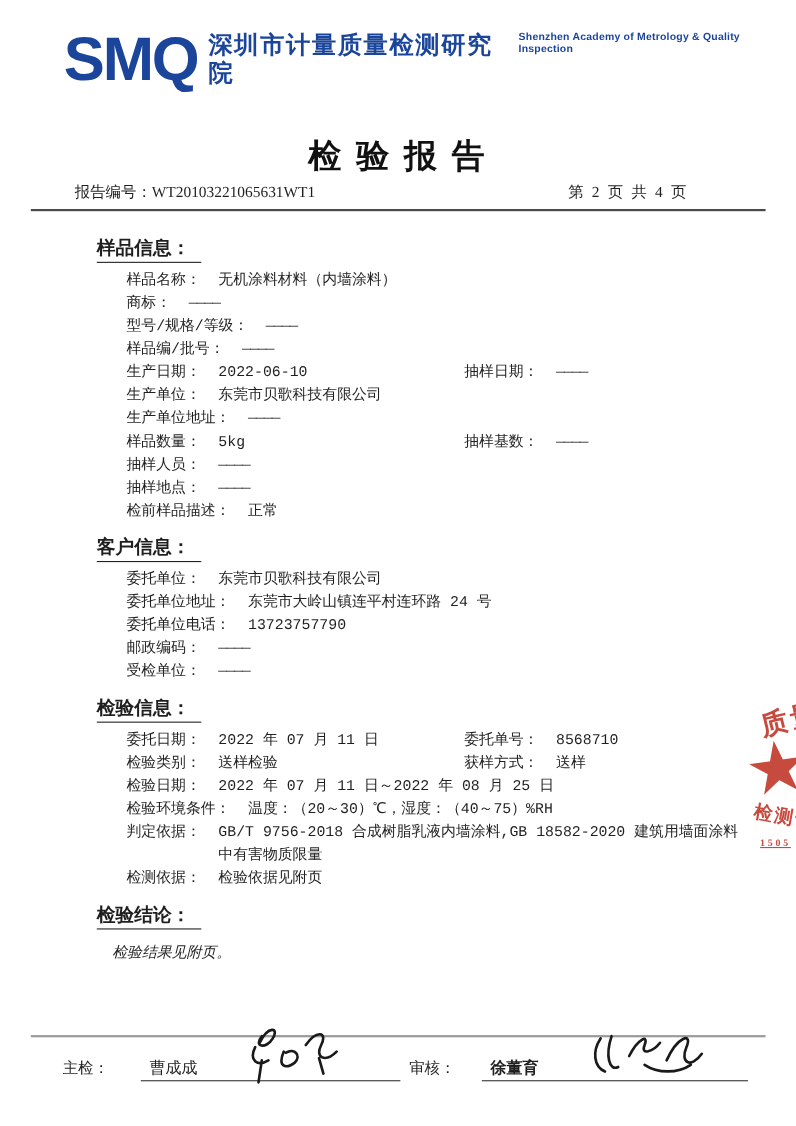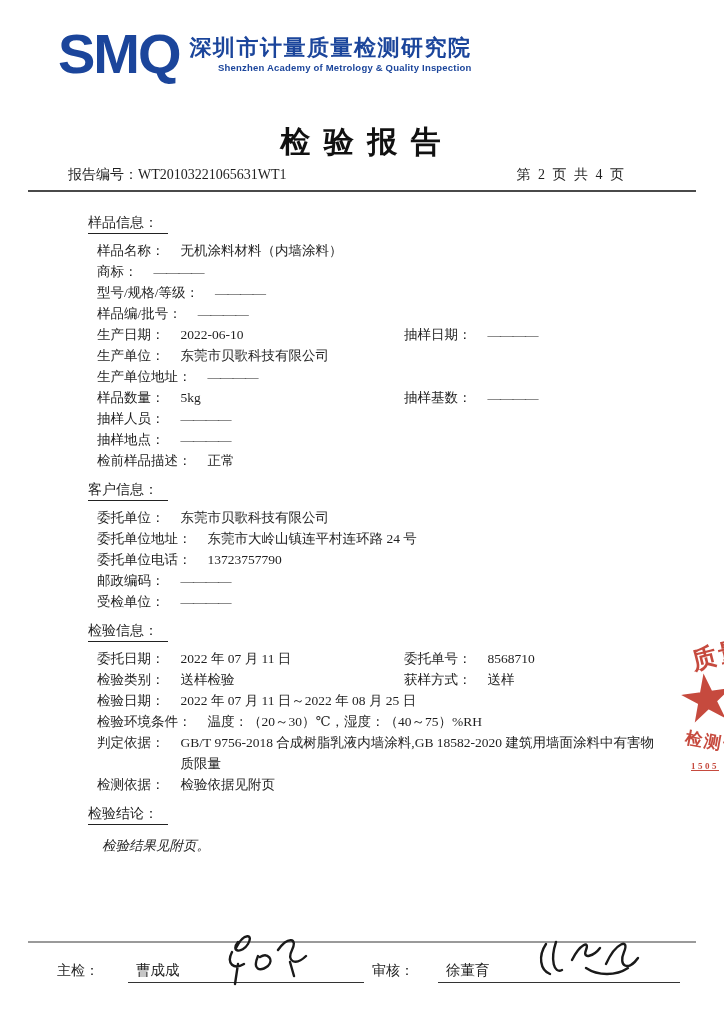--- a/index.html
+++ b/index.html
@@ -8,64 +8,64 @@
     overflow:hidden;
     font-family:"Liberation Serif","DejaVu Serif",serif;
     color:#1f1f1f;
   }
   
   .logo{position:absolute;top:26px;left:58px;display:flex;align-items:center;gap:10px;}
   .logo-abbr{
     font-family:"Liberation Sans","DejaVu Sans",sans-serif;
     font-weight:bold;font-size:56px;line-height:1;color:#1b459b;letter-spacing:-2px;
   }
-  .logo-text{display:flex;flex-direction:column;gap:1px;text-align:right;}
+  .logo-text{display:flex;flex-direction:row;gap:1px;}
   .logo-cn{
     font-family:"Liberation Sans","DejaVu Sans",sans-serif;
     font-weight:bold;font-size:22px;color:#1b459b;letter-spacing:1.5px;line-height:1.2;
   }
   .logo-en{
     font-family:"Liberation Sans","DejaVu Sans",sans-serif;
     font-weight:bold;font-size:9.5px;color:#1b459b;letter-spacing:.2px;
   }
   
   .doc-title{
     position:absolute;top:122px;left:0;width:100%;text-align:center;
     font-size:30px;font-weight:bold;letter-spacing:3px;color:#111;
   }
   .meta-row{position:absolute;top:166px;left:36px;right:36px;height:20px;font-size:14px;margin-left:32px;}
   .report-no{position:absolute;left:0;top:0;}
   .page-info{position:absolute;right:62px;top:0;letter-spacing:2px;}
   .head-divider{position:absolute;top:190px;left:28px;width:668px;border-top:2px solid #4a4a4a;}
   
   .content{position:absolute;top:204px;left:88px;width:606px;font-size:13.5px;}
   .sec-heading{
-    display:inline-block;font-size:14px;font-weight:normal;
+    display:inline-block;font-size:17px;font-weight:bold;
     border-bottom:1.5px solid #222;padding:0 10px 1px 0;margin:10px 0 6px 0;
   }
-  .rows{margin-left:9px;}
+  .rows{margin-left:27px;font-family:Liberation Mono, monospace;}
   .row{position:relative;line-height:21px;white-space:nowrap;}
   .row .val{margin-left:16px;}
   .row .dash{color:#4a4a4a;letter-spacing:-1px;}
   .col2{position:absolute;left:307px;top:0;}
   .col2 .val{margin-left:16px;}
   .row.wrap{white-space:normal;}
   .row.wrap .val{display:inline-block;width:486px;vertical-align:top;}
   .conclusion-body{margin-left:14px;line-height:22px;margin-top:4px;font-style:italic;}
   
   .foot-divider{position:absolute;top:941px;left:28px;width:668px;border-top:2px solid #9a9a9a;}
   .sig-label{position:absolute;font-size:14px;}
   .sig-label.l1{left:57px;top:962px;}
   .sig-label.l2{left:372px;top:962px;}
   .sig-line{
     position:absolute;height:46px;border-bottom:1.5px solid #333;
     display:flex;align-items:flex-end;
   }
   .sig-line.s1{left:128px;top:936px;width:236px;}
-  .sig-line.s2{left:438px;top:936px;width:242px;}
+  .sig-line.s2{left:438px;top:936px;width:242px;font-weight:bold;}
   .sig-name{font-size:14.5px;padding:0 0 2px 8px;}
   .sig-svg{position:absolute;bottom:-4px;}
   .sig-svg.g1{left:82px;}
   .sig-svg.g2{left:92px;}
   .sig-svg path{stroke:#1a1a1a;stroke-width:2.4;fill:none;stroke-linecap:round;stroke-linejoin:round;}
   
   .stamp{position:absolute;left:684px;top:640px;width:80px;height:145px;color:#c23b2e;opacity:.92;font-weight:bold;}
   .stamp span{position:absolute;display:block;line-height:1;}
   .st-top{left:7px;top:2px;font-size:25px;letter-spacing:3px;transform:rotate(-14deg);}
   .st-star{left:-3px;top:30px;font-size:58px;transform:rotate(-8deg);}

